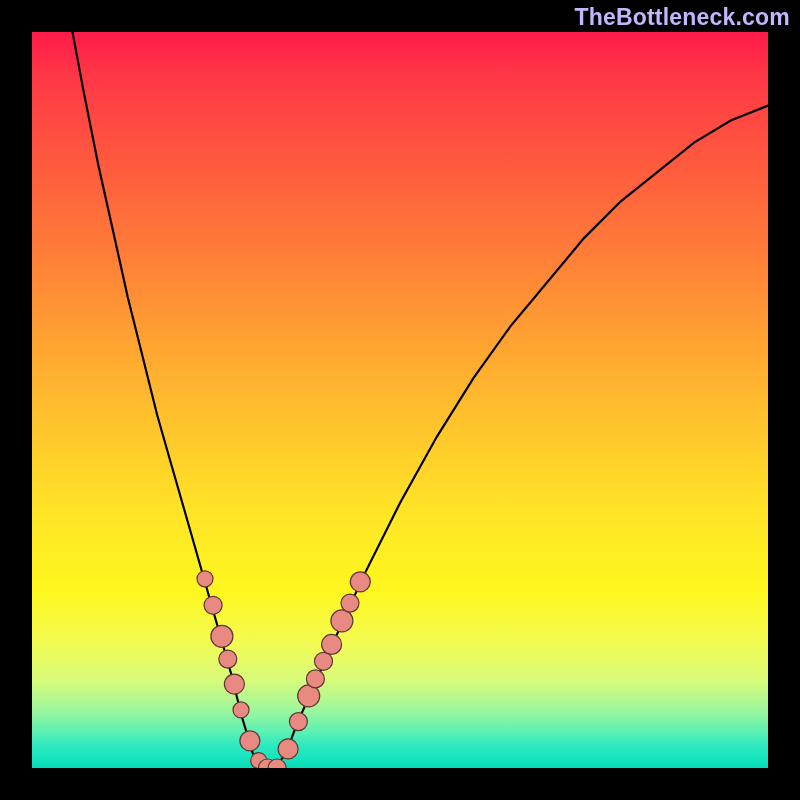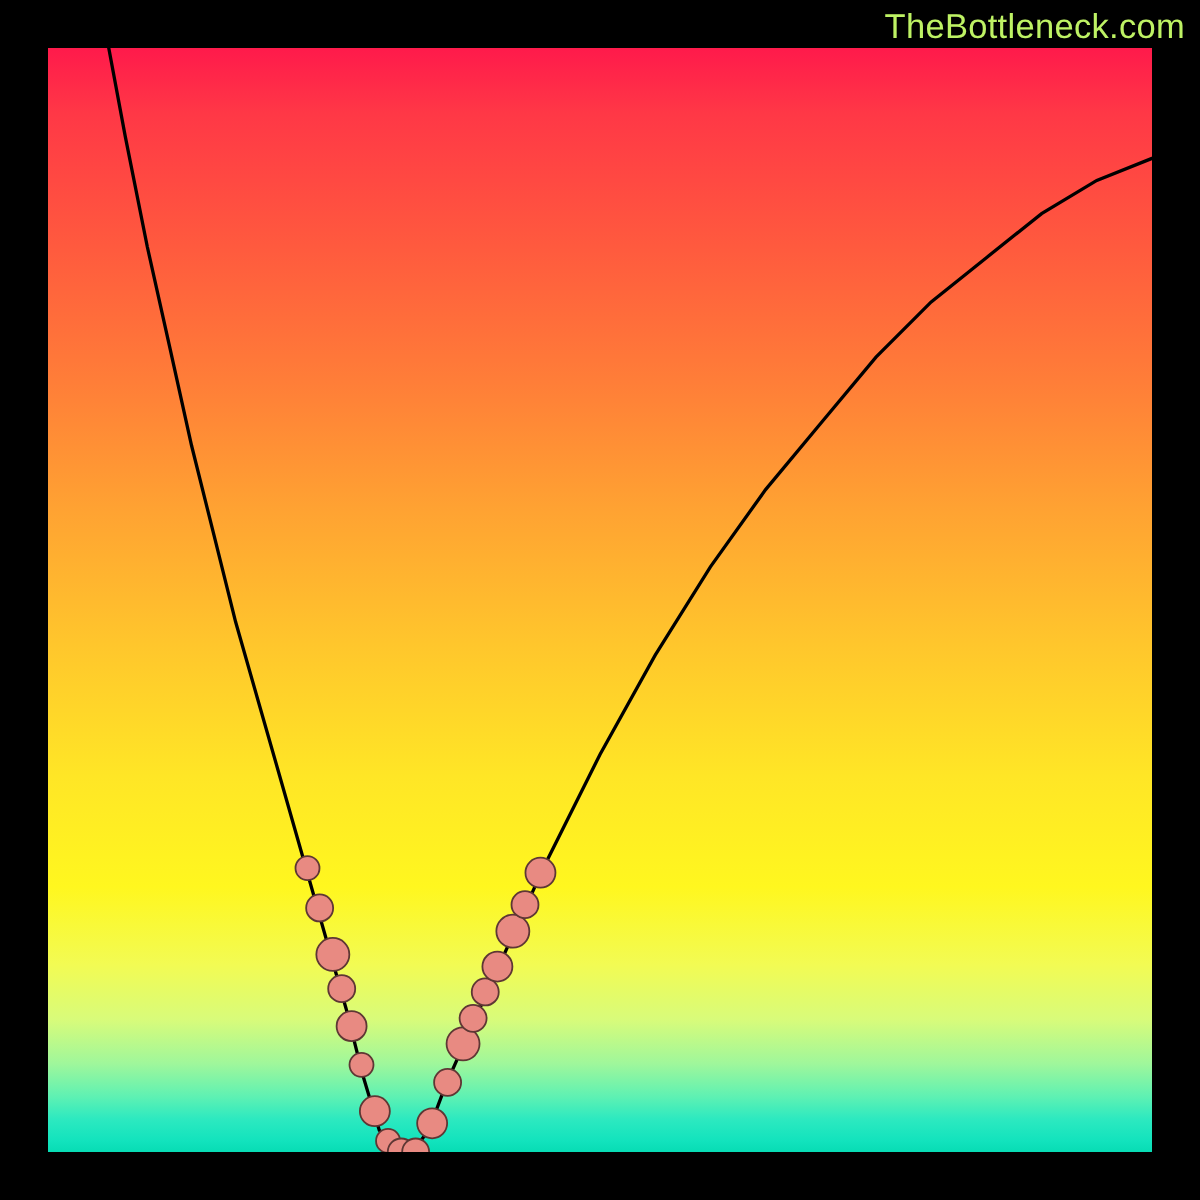--- a/index.html
+++ b/index.html
@@ -14,23 +14,23 @@
   .outer {
     position: relative;
     width: 800px;
     height: 800px;
     background: #000;
   }
   .watermark {
     position: absolute;
     top: 4px;
     right: 10px;
-    color: #bef264;
+    color: #c4b5fd;
     font-size: 23px;
-    font-weight: 400;
+    font-weight: 700;
     letter-spacing: 0.2px;
     user-select: none;
   }
   .plot {
     position: absolute;
     left: 32px;
     top: 32px;
     width: 736px;
     height: 736px;
     background: linear-gradient(

